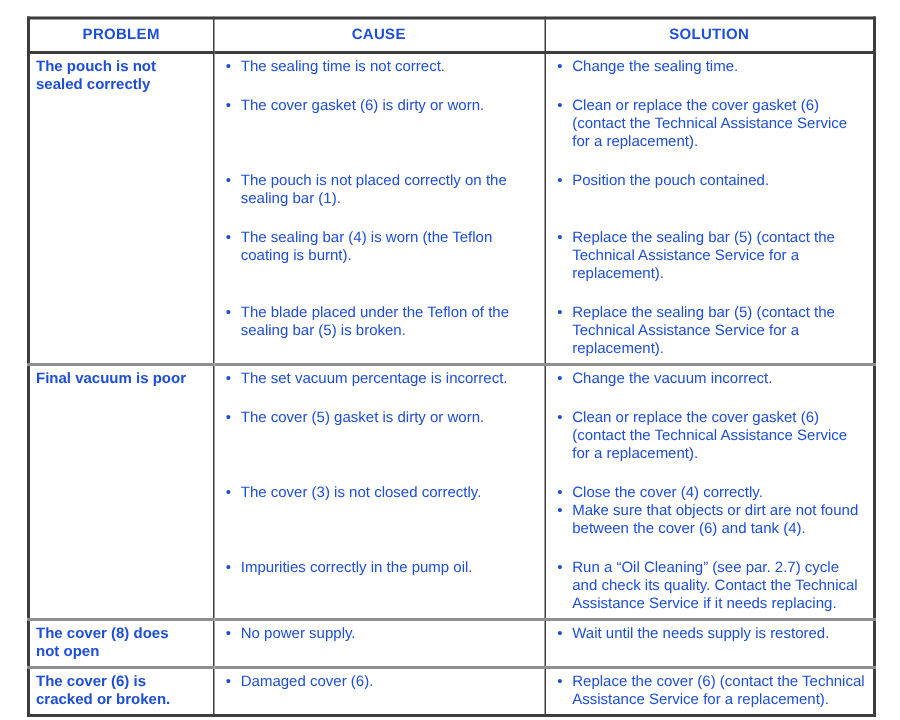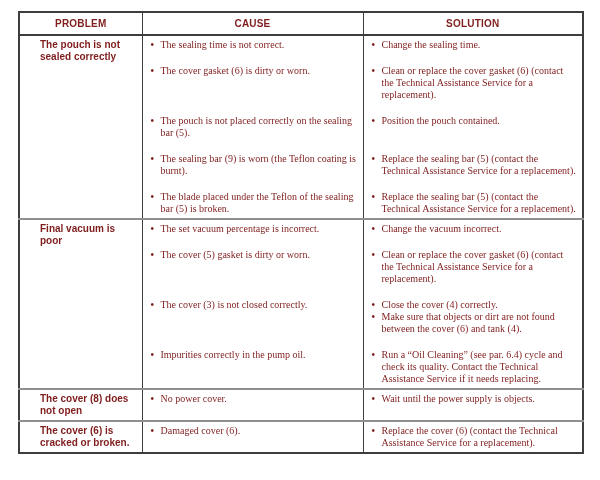--- a/index.html
+++ b/index.html
@@ -2,21 +2,21 @@
 <html><head>
 <meta charset="utf-8">
 <style>
   html, body { margin: 0; padding: 0; background: #ffffff; }
   .page {
     position: relative;
     width: 600px;
     height: 480px;
     background: #ffffff;
     font-family: "Liberation Sans", sans-serif;
-    color: #7f1d1d;
+    color: #1d4ed8;
     overflow: hidden;
   }
   table.ts {
     position: absolute;
     left: 18px;
     top: 11px;
     width: 564px;
     border-collapse: collapse;
     table-layout: fixed;
     border: 2px solid #3d3d3d;
@@ -34,35 +34,35 @@
   thead th {
     border-bottom: 2px solid #3d3d3d;
     font-weight: 700;
     text-align: center;
     padding: 5px 2px 4px 2px;
     letter-spacing: 0.2px;
   }
   tr.group-start > td { border-top: 2px solid #8f8f8f; }
   td.problem-cell {
     font-weight: 700;
-    padding: 3px 12px 3px 20px;
+    padding: 3px 12px 3px 4px;
   }
   td.cause-cell, td.solution-cell {
     padding: 3px 4px 11px 5px;
   }
   tr.pair-last td.cause-cell,
   tr.pair-last td.solution-cell { padding-bottom: 3px; }
   .bullet-item { display: flex; }
   .bullet-glyph {
     flex: 0 0 13px;
     width: 13px;
     padding-left: 3px;
     box-sizing: border-box;
   }
-  .bullet-text { flex: 1; font-family: Liberation Serif, serif; }
+  .bullet-text { flex: 1; }
 </style>
 </head>
 <body>
 
 <div class="page">
   <table class="ts">
     <colgroup>
         <col class="c1">
         <col class="c2">
         <col class="c3">
@@ -102,35 +102,35 @@
           <div class="bullet-item">
             <span class="bullet-glyph">•</span>
             <span class="bullet-text">Clean or replace the cover gasket (6) (contact the Technical Assistance Service for a replacement).</span>
           </div>
         </td>
       </tr>
       <tr>
         <td class="cause-cell">
           <div class="bullet-item">
             <span class="bullet-glyph">•</span>
-            <span class="bullet-text">The pouch is not placed correctly on the sealing bar (5).</span>
+            <span class="bullet-text">The pouch is not placed correctly on the sealing bar (1).</span>
           </div>
         </td>
         <td class="solution-cell">
           <div class="bullet-item">
             <span class="bullet-glyph">•</span>
             <span class="bullet-text">Position the pouch contained.</span>
           </div>
         </td>
       </tr>
       <tr>
         <td class="cause-cell">
           <div class="bullet-item">
             <span class="bullet-glyph">•</span>
-            <span class="bullet-text">The sealing bar (9) is worn (the Teflon coating is burnt).</span>
+            <span class="bullet-text">The sealing bar (4) is worn (the Teflon coating is burnt).</span>
           </div>
         </td>
         <td class="solution-cell">
           <div class="bullet-item">
             <span class="bullet-glyph">•</span>
             <span class="bullet-text">Replace the sealing bar (5) (contact the Technical Assistance Service for a replacement).</span>
           </div>
         </td>
       </tr>
       <tr class="pair-last">
@@ -198,37 +198,37 @@
       <tr class="pair-last">
         <td class="cause-cell">
           <div class="bullet-item">
             <span class="bullet-glyph">•</span>
             <span class="bullet-text">Impurities correctly in the pump oil.</span>
           </div>
         </td>
         <td class="solution-cell">
           <div class="bullet-item">
             <span class="bullet-glyph">•</span>
-            <span class="bullet-text">Run a “Oil Cleaning” (see par. 6.4) cycle and check its quality. Contact the Technical Assistance Service if it needs replacing.</span>
+            <span class="bullet-text">Run a “Oil Cleaning” (see par. 2.7) cycle and check its quality. Contact the Technical Assistance Service if it needs replacing.</span>
           </div>
         </td>
       </tr>
 
       <tr class="group-start pair-last">
         <td class="problem-cell">The cover (8) does not open</td>
         <td class="cause-cell">
           <div class="bullet-item">
             <span class="bullet-glyph">•</span>
-            <span class="bullet-text">No power cover.</span>
-          </div>
-        </td>
-        <td class="solution-cell">
-          <div class="bullet-item">
-            <span class="bullet-glyph">•</span>
-            <span class="bullet-text">Wait until the power supply is objects.</span>
+            <span class="bullet-text">No power supply.</span>
+          </div>
+        </td>
+        <td class="solution-cell">
+          <div class="bullet-item">
+            <span class="bullet-glyph">•</span>
+            <span class="bullet-text">Wait until the needs supply is restored.</span>
           </div>
         </td>
       </tr>
 
       <tr class="group-start pair-last">
         <td class="problem-cell">The cover (6) is cracked or broken.</td>
         <td class="cause-cell">
           <div class="bullet-item">
             <span class="bullet-glyph">•</span>
             <span class="bullet-text">Damaged cover (6).</span>

